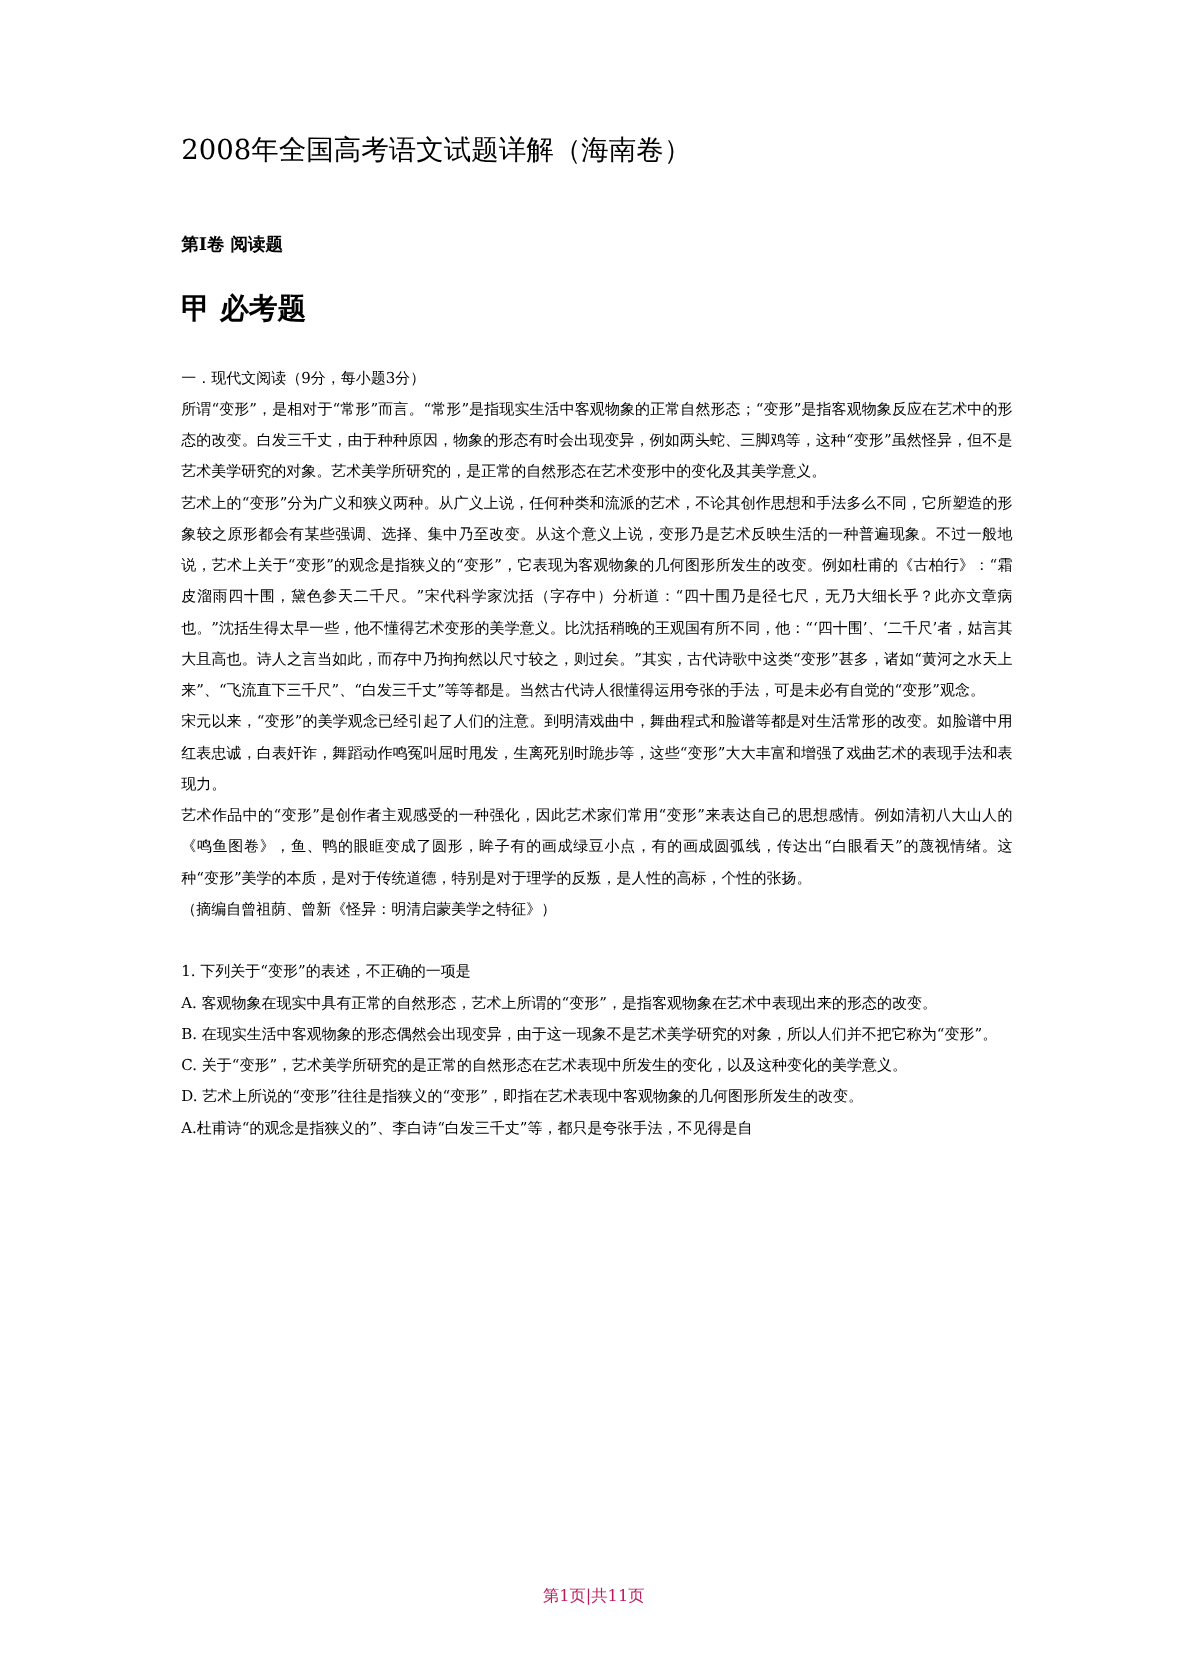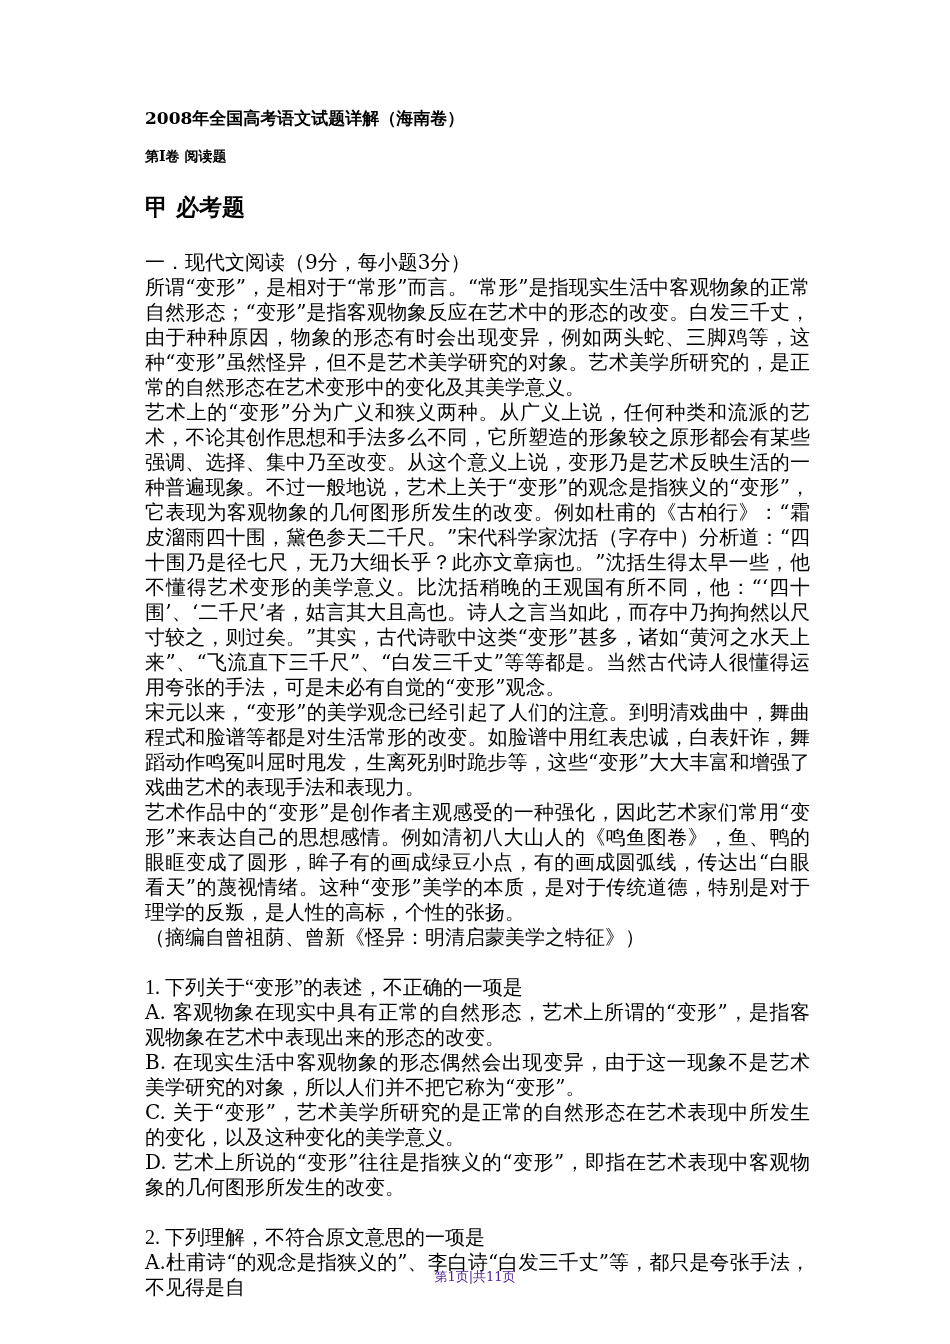--- a/index.html
+++ b/index.html
@@ -15,57 +15,56 @@
     font-family: "DejaVu Serif", "Liberation Serif", serif;
     color: #000000;
   }
   .page {
     position: absolute;
     top: 0; left: 0; right: 0; bottom: 0;
     padding: 108px 140px 0 145px;
     box-sizing: border-box;
   }
   .doc-title {
-    font-size: 17px;
-    font-weight: bold;
-    margin: 0 0 20px 0;
+    font-size: 22px;
+    font-weight: normal;
+    margin: 0 0 54px 0;
     line-height: 1.2;
   }
   .h-volume {
     font-size: 14px;
     font-weight: bold;
     margin: 0 0 28px 0;
     line-height: 1.2;
   }
   .h-section {
     font-size: 23px;
     font-weight: bold;
     margin: 0 0 29px 0;
     line-height: 1.2;
   }
   .line, .para {
-    font-size: 20px;
+    font-size: 12px;
     line-height: 25px;
     margin: 0;
     text-align: justify;
     text-justify: inter-ideograph;
     word-break: break-all;
   }
   .stem {
     margin-top: 25px;
-    font-family: Liberation Serif, serif;
   }
   .footer {
     position: absolute;
     left: 0;
     right: 0;
     bottom: 58px;
     text-align: center;
     font-size: 13px;
-    color: #4c1d95;
+    color: #be185d;
   }
 </style>
 </head>
 <body>
 
 <div class="page">
 
   <h1 class="doc-title">2008年全国高考语文试题详解（海南卷）</h1>
 
   <h2 class="h-volume">第Ⅰ卷 阅读题</h2>
@@ -80,20 +79,19 @@
   <p class="para">艺术作品中的“变形”是创作者主观感受的一种强化，因此艺术家们常用“变形”来表达自己的思想感情。例如清初八大山人的《鸣鱼图卷》，鱼、鸭的眼眶变成了圆形，眸子有的画成绿豆小点，有的画成圆弧线，传达出“白眼看天”的蔑视情绪。这种“变形”美学的本质，是对于传统道德，特别是对于理学的反叛，是人性的高标，个性的张扬。</p>
 
   <p class="line">（摘编自曾祖荫、曾新《怪异：明清启蒙美学之特征》）</p>
 
   <p class="line stem">1. 下列关于“变形”的表述，不正确的一项是</p>
   <p class="para">A. 客观物象在现实中具有正常的自然形态，艺术上所谓的“变形”，是指客观物象在艺术中表现出来的形态的改变。</p>
   <p class="para">B. 在现实生活中客观物象的形态偶然会出现变异，由于这一现象不是艺术美学研究的对象，所以人们并不把它称为“变形”。</p>
   <p class="para">C. 关于“变形”，艺术美学所研究的是正常的自然形态在艺术表现中所发生的变化，以及这种变化的美学意义。</p>
   <p class="para">D. 艺术上所说的“变形”往往是指狭义的“变形”，即指在艺术表现中客观物象的几何图形所发生的改变。</p>
 
-  <p class="line stem">2. 下列理解，不符合原文意思的一项是</p>
   <p class="para">A.杜甫诗“的观念是指狭义的”、李白诗“白发三千丈”等，都只是夸张手法，不见得是自</p>
 
   <div class="footer">
     <span>第1页|共11页</span>
   </div>
 
 </div>
 
 </body></html>

